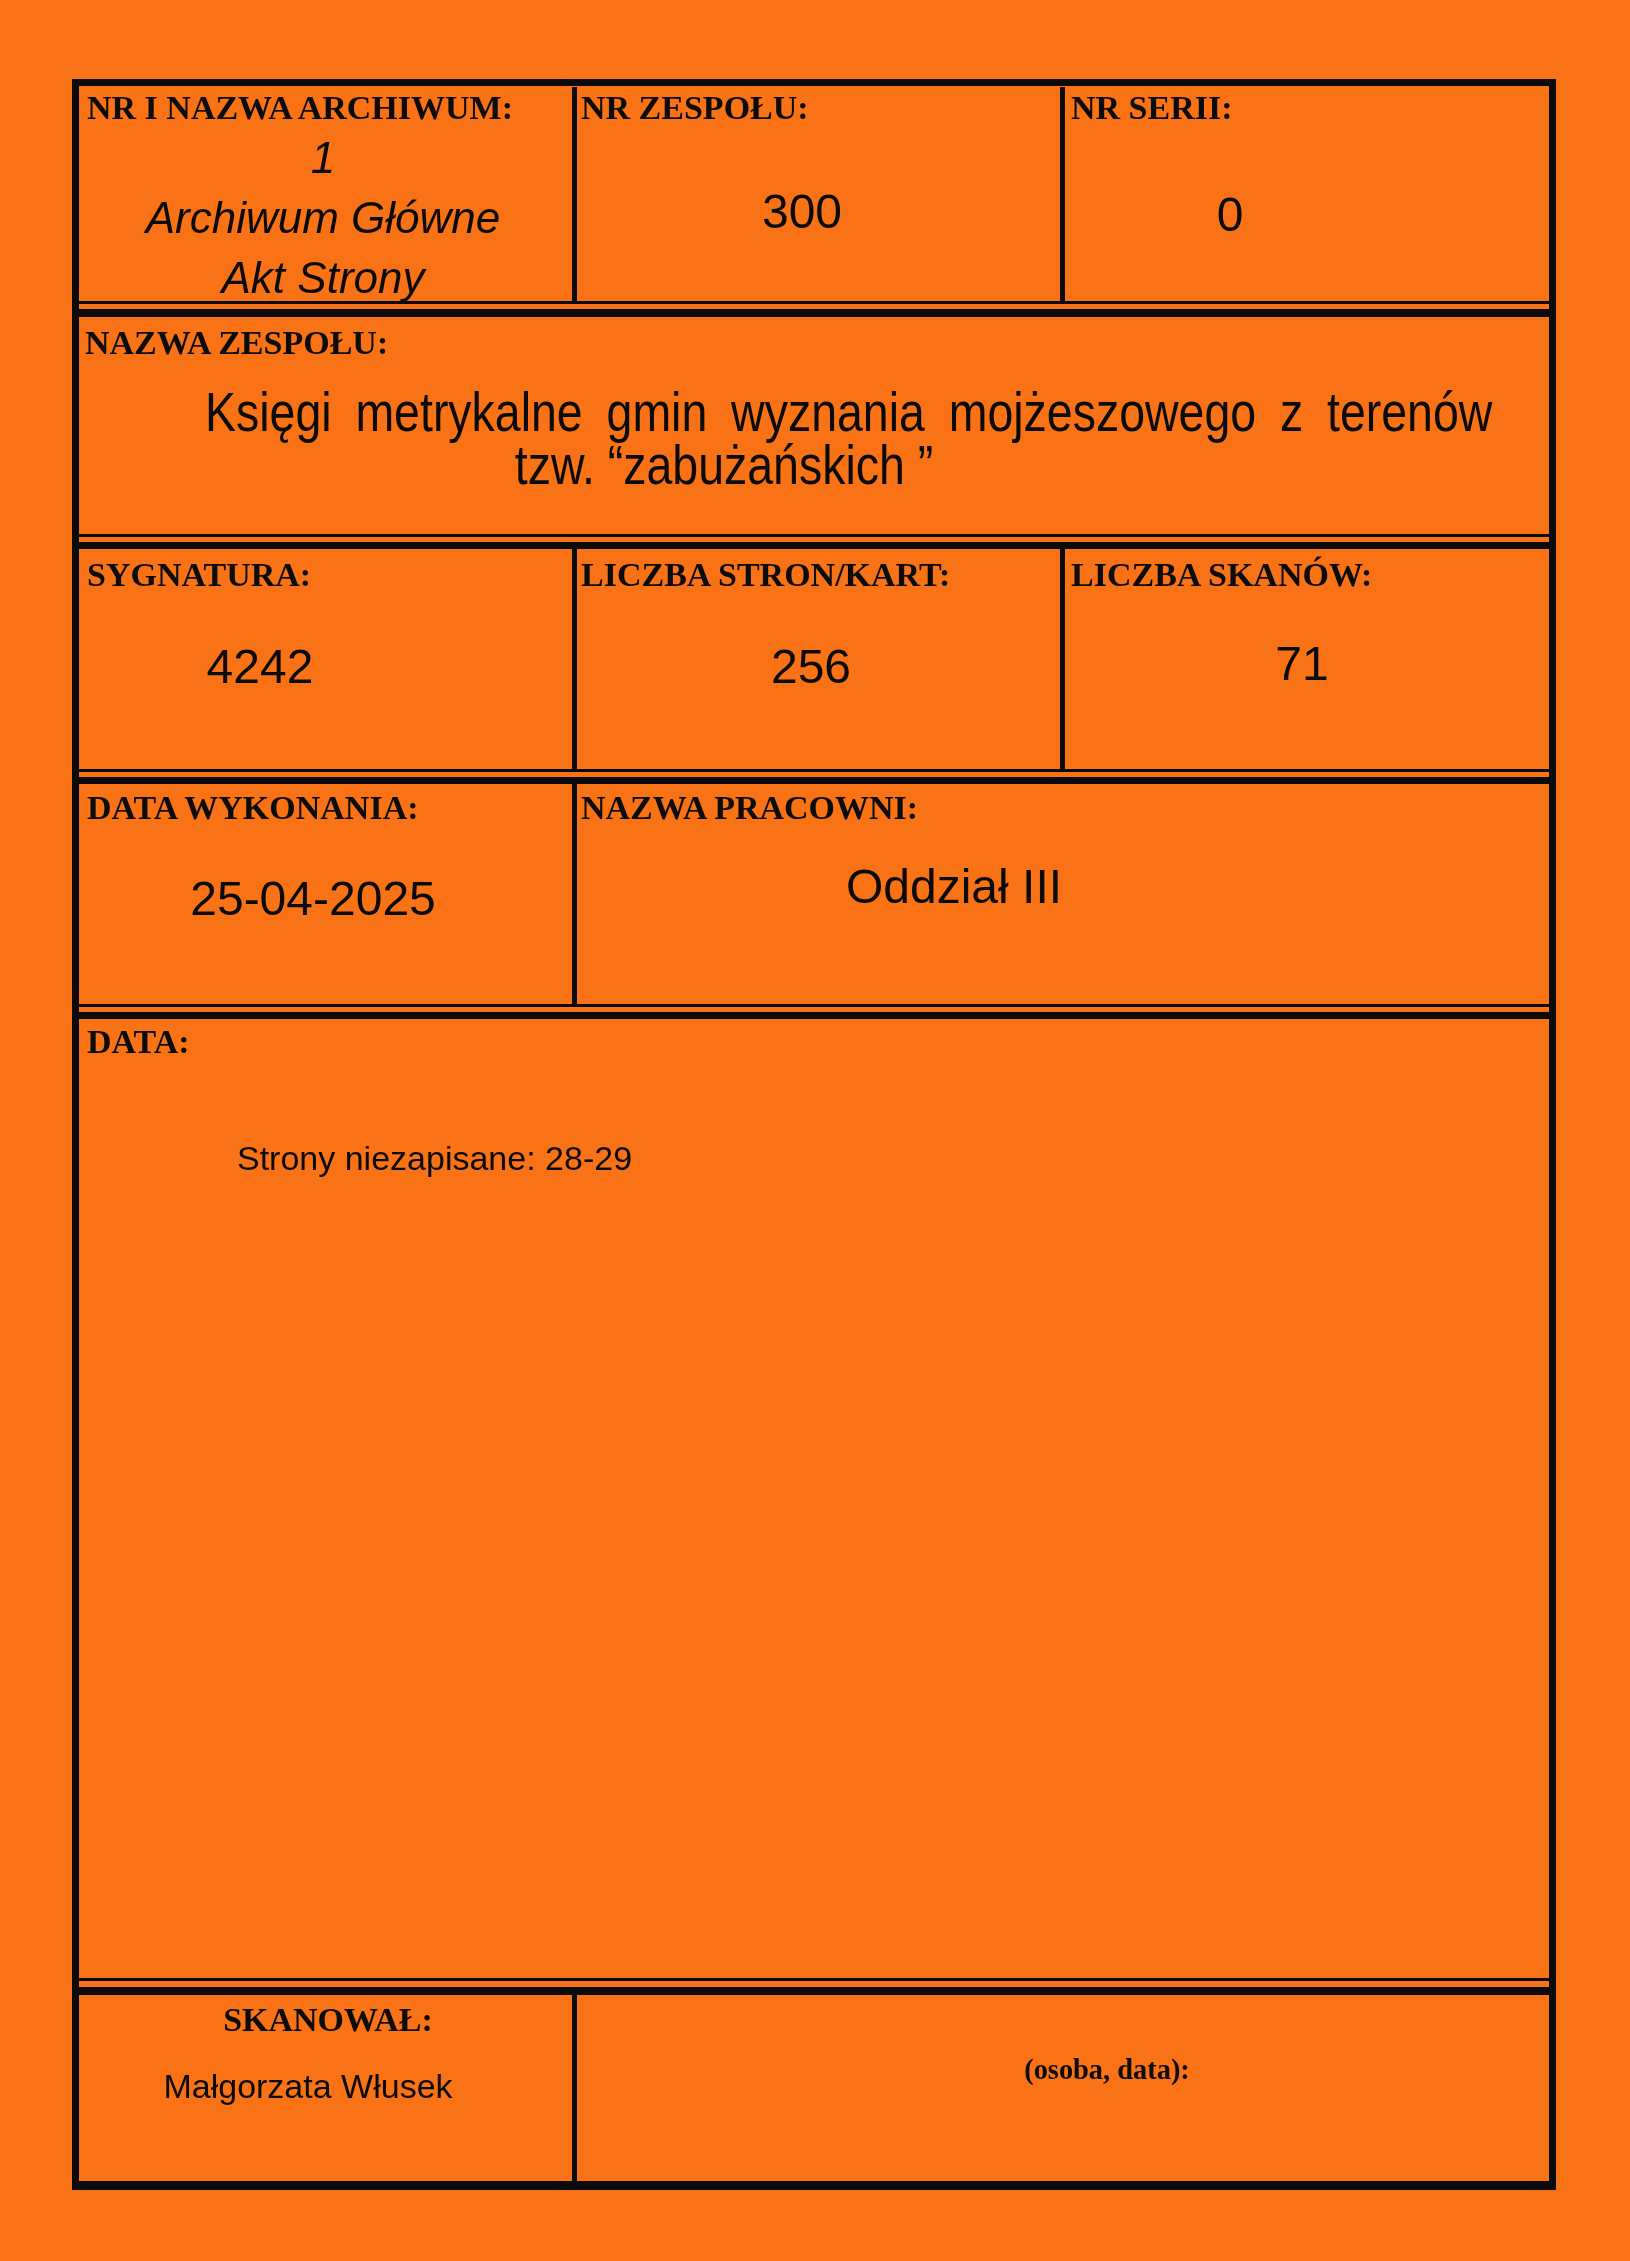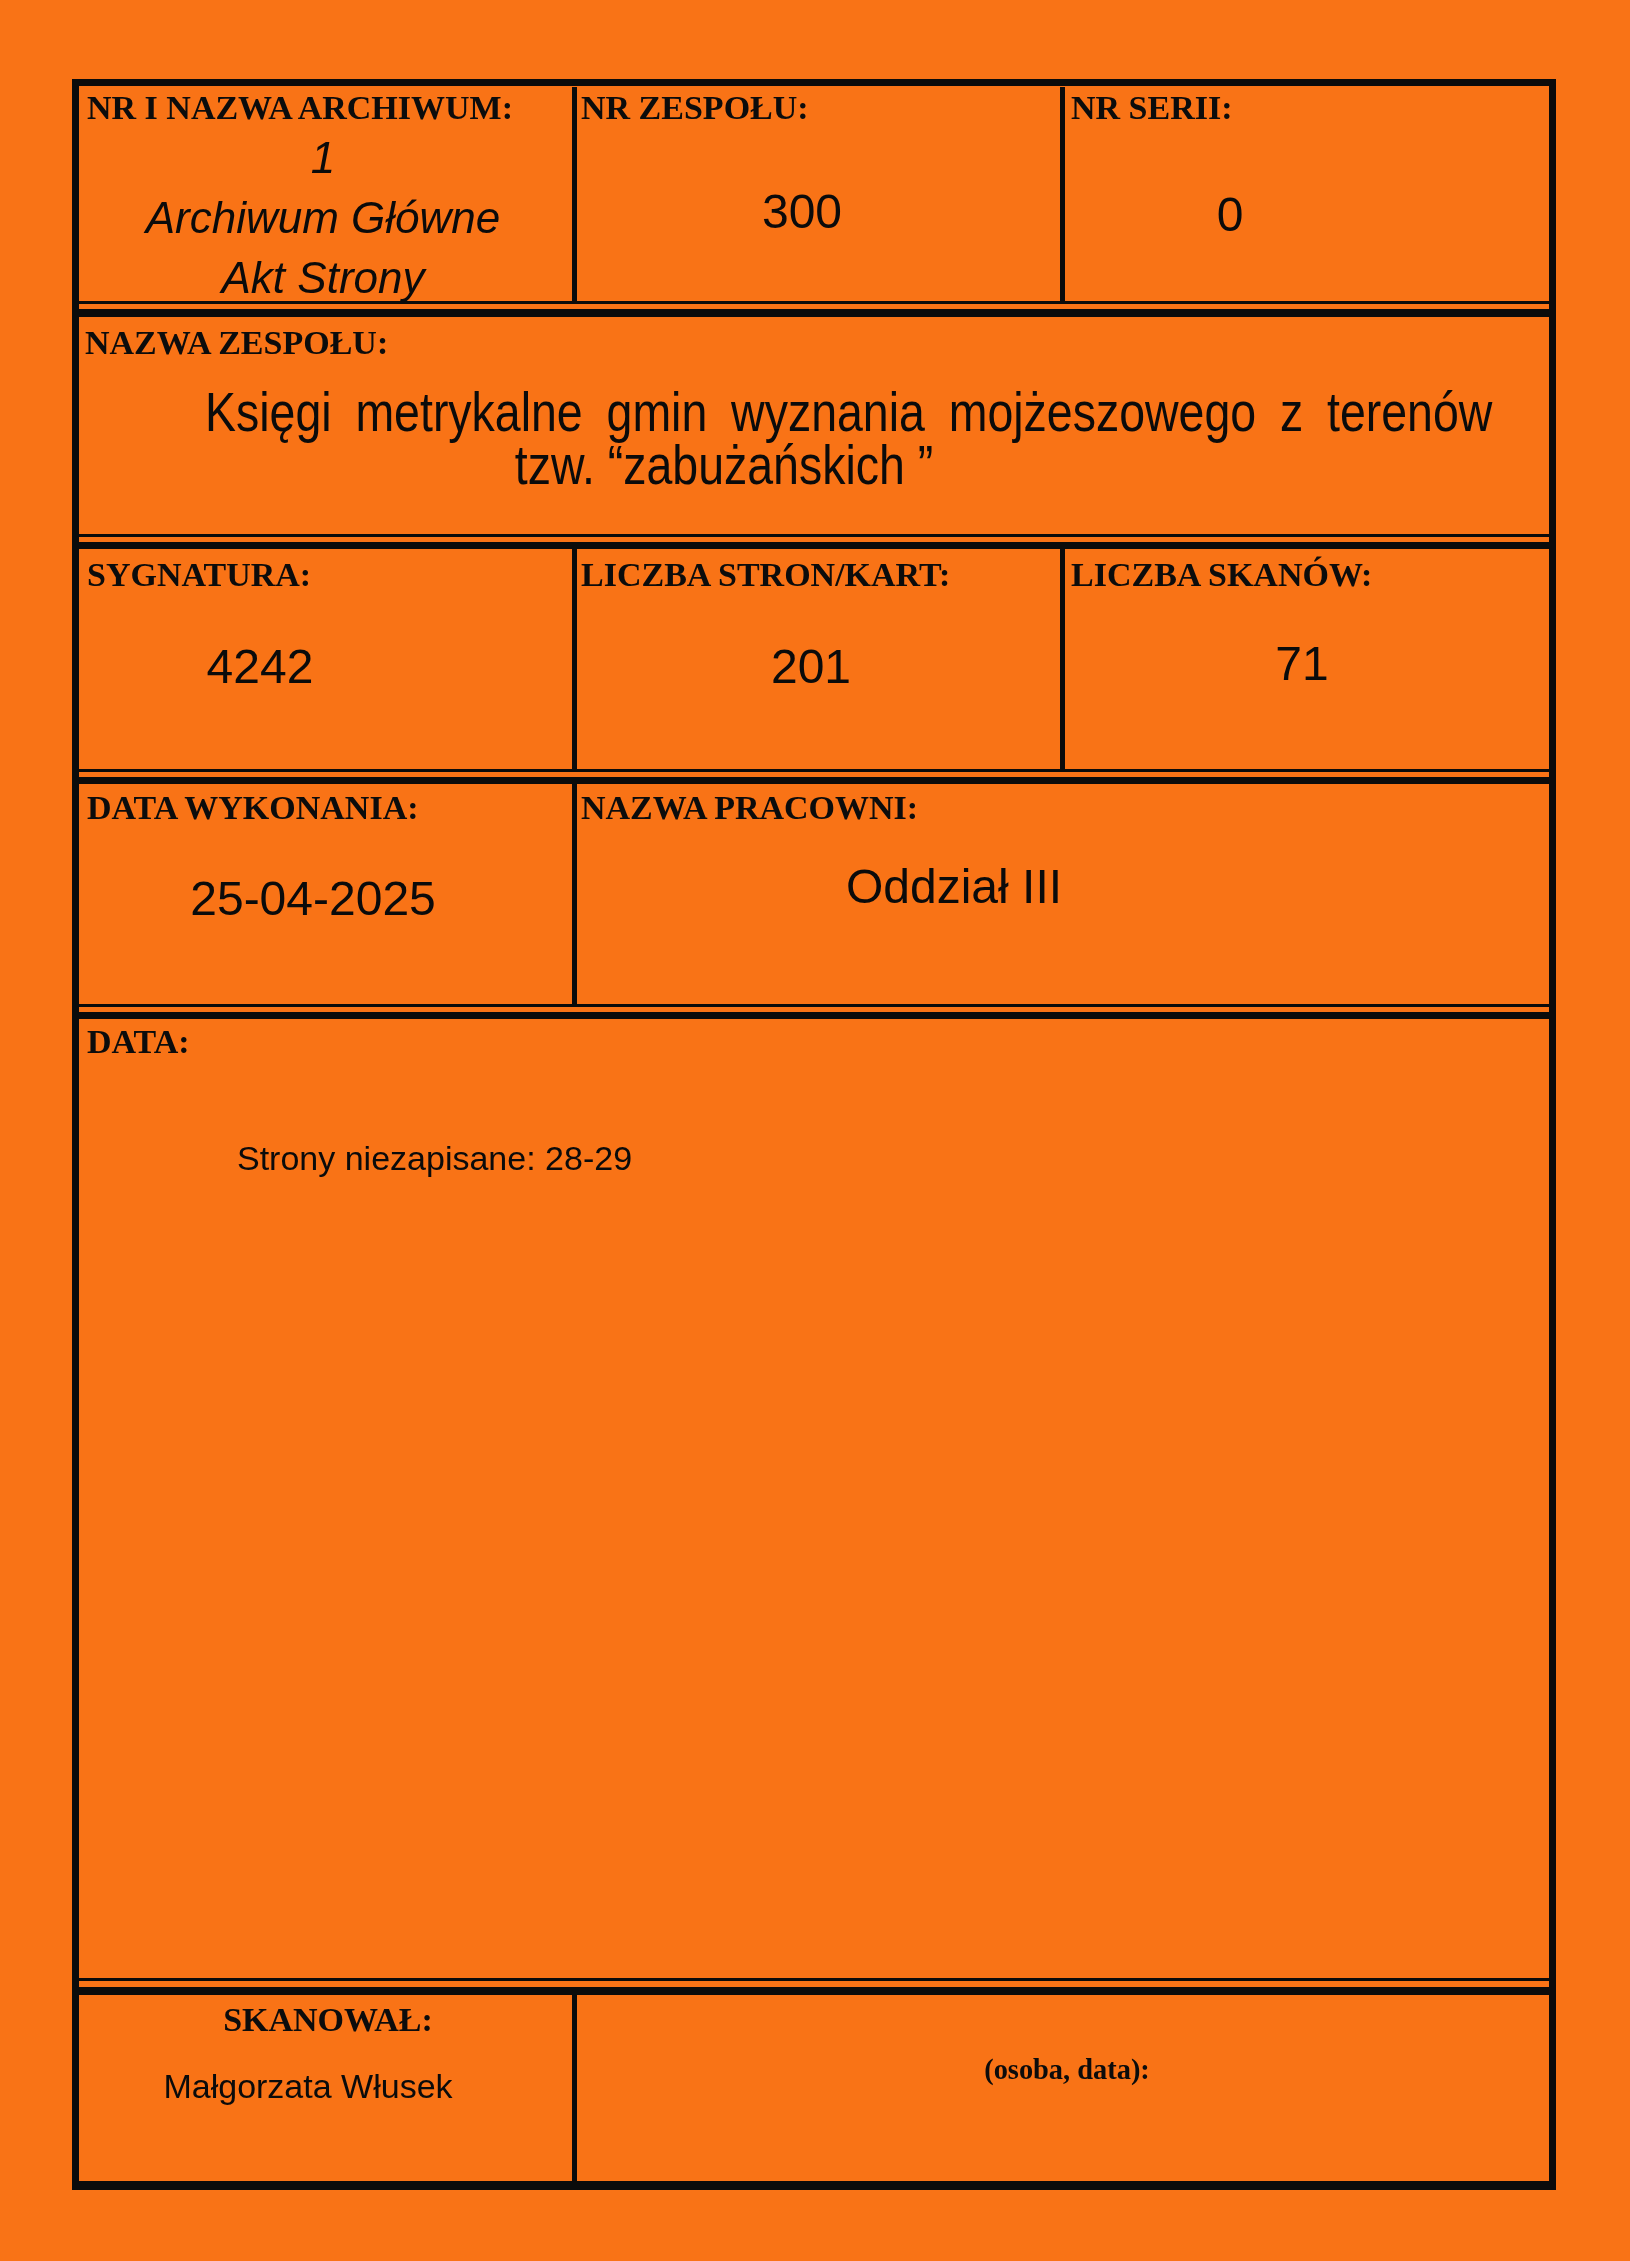--- a/index.html
+++ b/index.html
@@ -27,21 +27,21 @@
     font:400 56px/1 "Liberation Sans", sans-serif; color:#0b0b0b;
     text-align:justify; text-align-last:justify;
     transform:scaleX(0.83); transform-origin:0 50%;
   }
   .zespol-line2 {
     font-size:56px;
     transform:translateX(-50%) scaleX(0.83);
   }
   .lbl-center { text-align:center; }
   .kontrola-main { font-size:39px; letter-spacing:0.6px; }
-  .kontrola-sub  { font-size:28.4px; }
+  .kontrola-sub  { font-size:28.4px;margin-left:40px; }
 </style>
 </head>
 <body>
 
 <div class="page">
 
   <div class="ln" style="left:72px;top:79px;width:1483px;height:7.1px"></div>
   <div class="ln" style="left:72px;top:79px;width:6.5px;height:2111px"></div>
   <div class="ln" style="left:1549px;top:79px;width:6.5px;height:2111px"></div>
   <div class="ln" style="left:72px;top:2181px;width:1483px;height:9px"></div>
@@ -78,21 +78,21 @@
   <div class="val cx" style="left:1230px;top:191px">0</div>
 
   <div class="lbl" style="left:85px;top:326px">NAZWA ZESPOŁU:</div>
   <div class="zespol-line1">Księgi metrykalne gmin wyznania mojżeszowego z terenów</div>
   <div class="val zespol-line2" style="left:724px;top:437px">tzw. “zabużańskich ”</div>
 
   <div class="lbl" style="left:87px;top:558px">SYGNATURA:</div>
   <div class="val cx" style="left:260px;top:643px">4242</div>
 
   <div class="lbl" style="left:581px;top:558px">LICZBA STRON/KART:</div>
-  <div class="val cx" style="left:811px;top:643px">201</div>
+  <div class="val cx" style="left:811px;top:643px">256</div>
 
   <div class="lbl" style="left:1071px;top:558px">LICZBA SKANÓW:</div>
   <div class="val cx" style="left:1302px;top:640px">71</div>
 
   <div class="lbl" style="left:87px;top:791px">DATA WYKONANIA:</div>
   <div class="val cx" style="left:313px;top:875px">25-04-2025</div>
 
   <div class="lbl" style="left:581px;top:791px">NAZWA PRACOWNI:</div>
   <div class="val cx" style="left:954px;top:863px">Oddział III</div>
 

